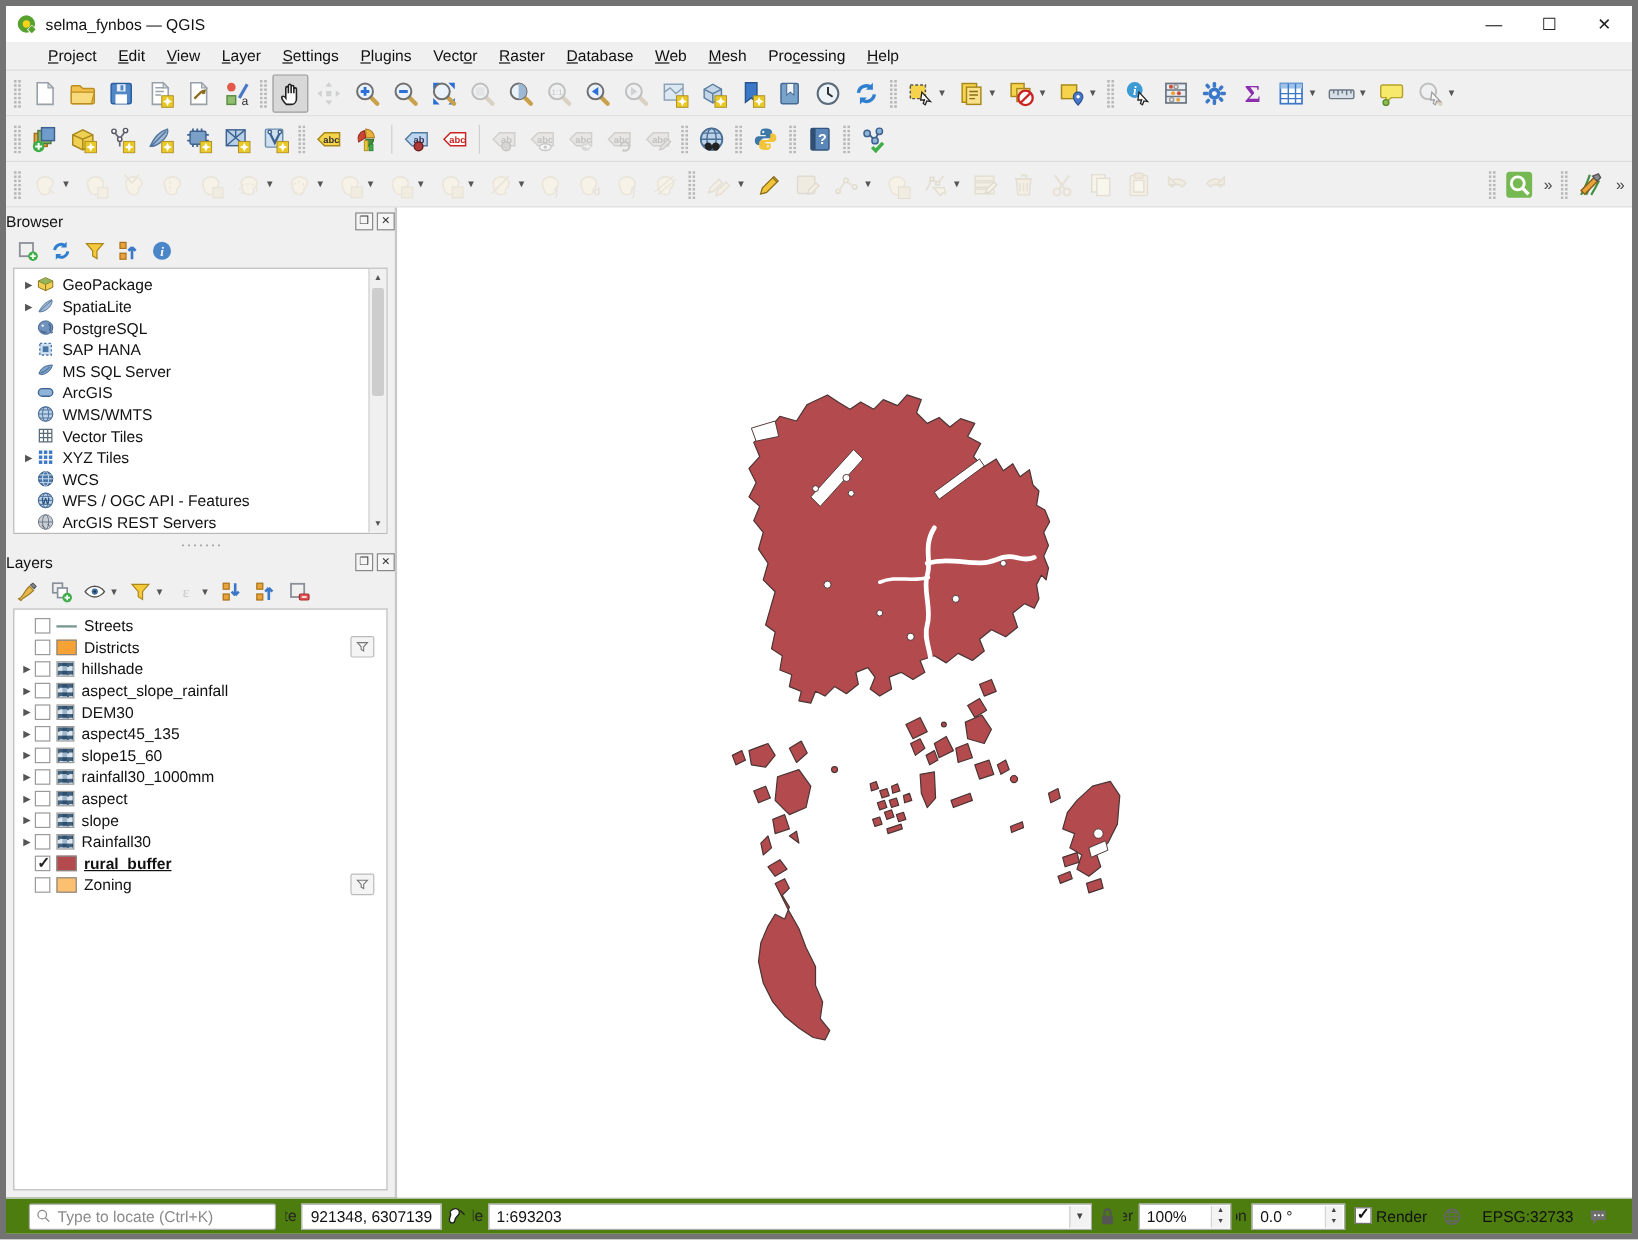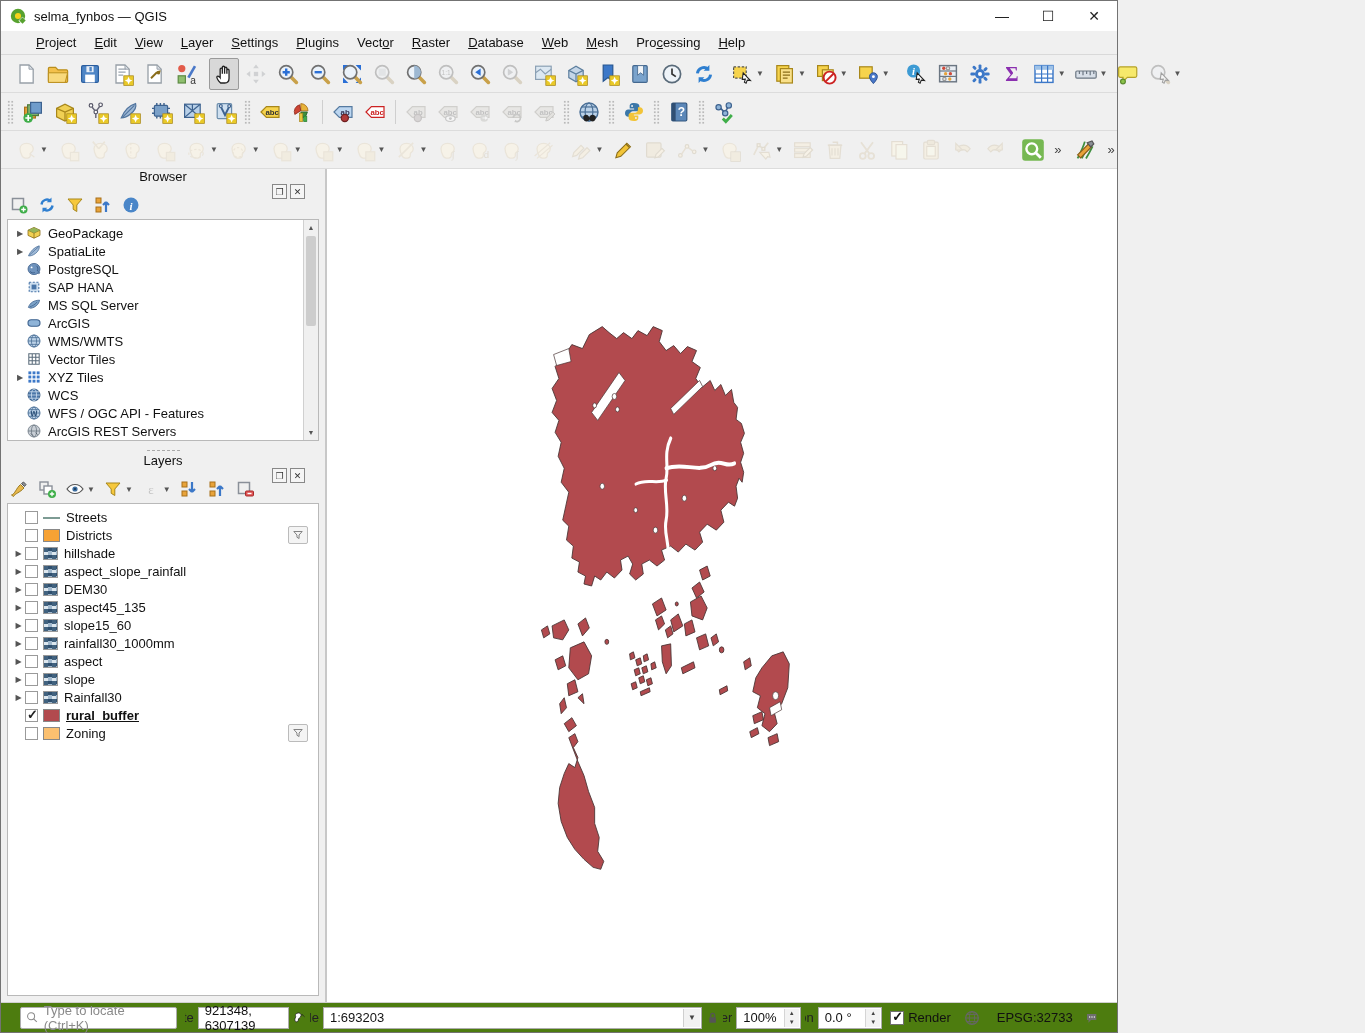--- a/index.html
+++ b/index.html
@@ -1,18 +1,18 @@
 <!DOCTYPE html>
 <html><head>
 <meta charset="utf-8">
 <style>
   * { box-sizing: border-box; margin:0; padding:0; }
   html,body { width:1365px; height:1033px; overflow:hidden; }
   body { font-family:"Liberation Sans", sans-serif; font-size:13px; background:#f0f0f0; color:#111; }
-  .app { display:flex; flex-direction:column; width:1118px; height:1033px; border:1px solid #737373; }
+  .app { display:flex; flex-direction:column; width:1365px; height:1033px; border:5px solid #737373; }
 
   
   .titlebar { height:30px; background:#fff; display:flex; align-items:center; padding-left:8px; }
   .titlebar .title { margin-left:7px; flex:0 0 auto; }
   .win-controls { margin-left:auto; display:flex; height:100%; }
   .win-btn { width:46px; height:100%; display:flex; align-items:center; justify-content:center; color:#222; font-size:14px; }
 
   
   .menubar { height:24px; background:#f0f0f0; display:flex; align-items:center; padding-left:26px; border-bottom:1px solid #d9d9d9; }
   .menu-item { padding:3px 9px; }
@@ -28,21 +28,21 @@
   .tb-btn.dis .ic { opacity:.38; filter:grayscale(.55) }
   .tb-btn.pale .ic { opacity:.5; filter:grayscale(.25) sepia(.35) opacity(.75); }
   .dd-arrow { font-size:8px; color:#555; margin-left:2px; }
   .tb-flex { flex:1; }
   .tb-overflow { color:#444; font-size:13px; padding:0 5px; letter-spacing:-2px;}
 
   
   .main { flex:1; display:flex; min-height:0; }
   .dock { width:326px; display:flex; flex-direction:column; background:#f0f0f0; border-right:2px solid #c8c8c8; }
   .panel { display:flex; flex-direction:column; min-height:0; }
-  .panel-header { height:22px; display:flex; align-items:center; padding:0 20px;flex-direction:column; }
+  .panel-header { height:22px; display:flex; align-items:center; padding:0 0; }
   .panel-title { font-size:13px; }
   .panel-hbtns { margin-left:auto; display:flex; gap:3px; }
   .phb { width:15px; height:15px; border:1px solid #888; background:#f5f5f5; display:flex; align-items:center; justify-content:center; font-size:9px; color:#333; }
   .panel-toolbar { height:28px; display:flex; align-items:center; padding:0 6px; gap:4px; }
   .pt-btn { display:flex; align-items:center; padding:2px; }
   .pt-btn .ic { width:20px; height:20px; }
   .pt-btn.dis .ic { opacity:.35; filter:grayscale(.8); }
   .tree-box { flex:1; margin:0 6px 6px 6px; background:#fff; border:1px solid #b9b9b9; position:relative; overflow:hidden; display:flex; }
   .tree { flex:1; padding:4px 2px; }
   .tree-row { display:flex; align-items:center; height:18px; padding-left:4px; }
@@ -78,21 +78,21 @@
   .statusbar { height:30px; background:#4d7c0f; border-top:1px solid #d0d0d0; display:flex; align-items:center; padding:0 19px; gap:4px; }
   .locator { width:208px; height:22px; background:#fff; border:1px solid #adadad; border-radius:2px; display:flex; align-items:center; padding:0 5px; color:#8a8a8a; gap:5px; }
   .clip-label { max-width:9px; overflow:hidden; direction:rtl; white-space:nowrap; color:#222; }
   .sb-box { height:22px; background:#fff; border:1px solid #adadad; display:flex; align-items:center; padding:0 6px; }
   .coord-box { width:118px; justify-content:center; }
   .scale-box { width:508px; position:relative; }
   .combo-arrow { position:absolute; right:1px; top:1px; bottom:1px; width:17px; background:#f2f2f2; border-left:1px solid #cfcfcf; display:flex; align-items:center; justify-content:center; font-size:8px; color:#444; }
   .spin-box { width:78px; position:relative; padding-right:18px; }
   .spin-arrows { position:absolute; right:1px; top:1px; bottom:1px; width:15px; display:flex; flex-direction:column; }
   .spin-arrows span { flex:1; display:flex; align-items:center; justify-content:center; font-size:6px; color:#444; background:#f3f3f3; border-left:1px solid #d5d5d5; }
-  .render-wrap { display:flex; align-items:center; gap:4px; margin-left:4px; }
+  .render-wrap { display:flex; gap:4px; margin-left:4px; }
   .render-check { width:14px; height:14px; border:1px solid #707070; background:#fff; position:relative; }
   .render-check:after { content:"✓"; position:absolute; left:1px; top:-3px; font-size:13px; font-weight:bold; color:#111; }
   .crs-wrap { display:flex; align-items:center; gap:16px; margin:0 8px; }
   .sb-ic { width:18px; height:18px; }
 </style>
 </head>
 <body>
 
 <div class="app">
 

